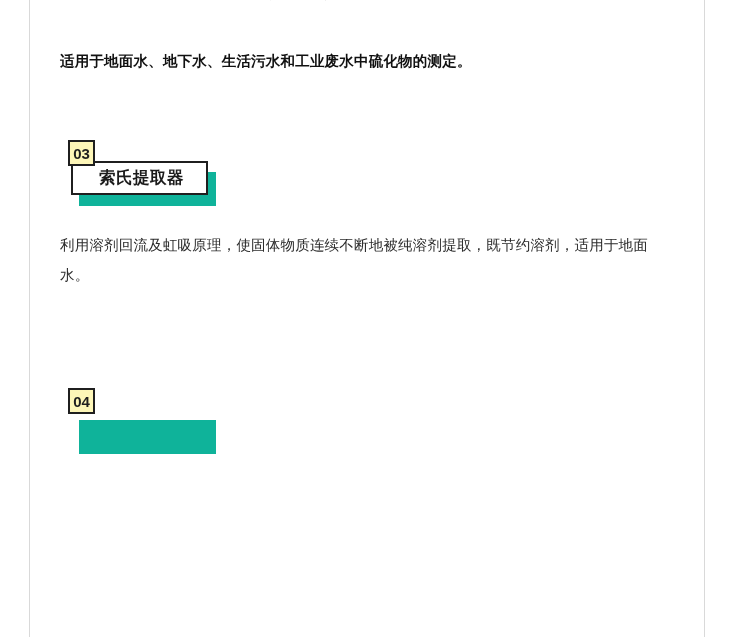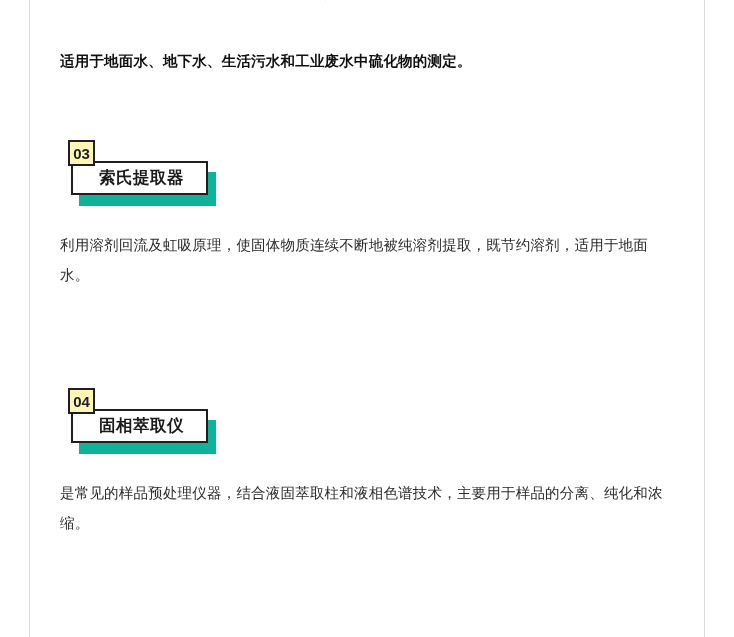--- a/index.html
+++ b/index.html
@@ -148,23 +148,19 @@
     <div class="para">利用溶剂回流及虹吸原理，使固体物质连续不断地被纯溶剂提取，既节约溶剂，适用于地面水。</div>
 
     <div class="spacer-lg"></div>
 
 
     <div class="spacer-xl"></div>
 
     <div class="section-head">
       <div class="num-box">04</div>
       <div class="title-shadow"></div>
-      <div class="title-box">
-        <span class="title-text">固相萃取仪</span>
-      </div>
     </div>
 
     <div class="spacer-md"></div>
 
-    <div class="para">是常见的样品预处理仪器，结合液固萃取柱和液相色谱技术，主要用于样品的分离、纯化和浓缩。</div>
 
   </div>
 </div>
 
 </body></html>

